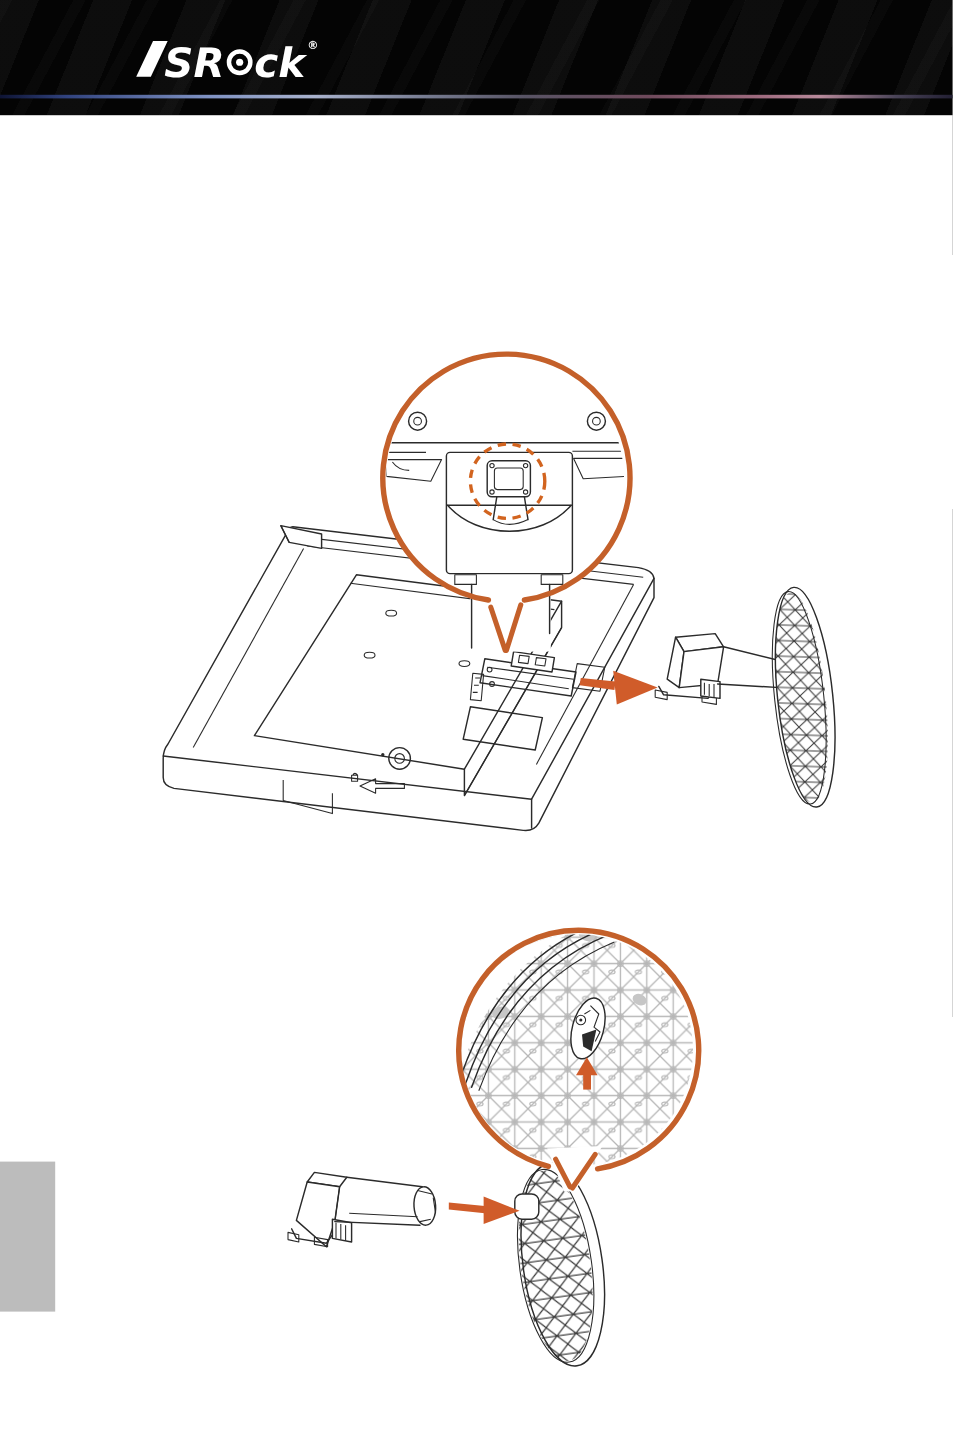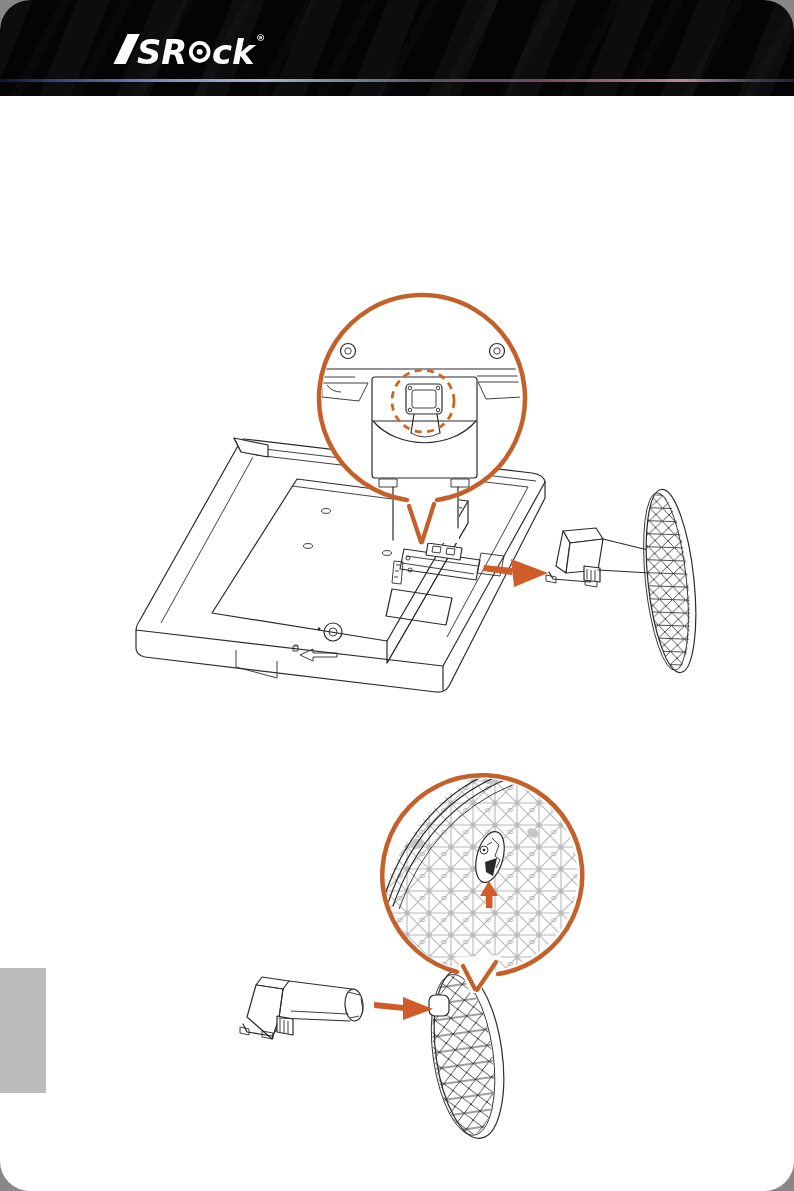--- a/index.html
+++ b/index.html
@@ -2,21 +2,20 @@
 <html style="--orange: #c4602a; --arrow: #d05c2a; --dash: #d2641f; --ink: #2b2b2b; --tab: #bcbcbc;"><head>
 <meta charset="utf-8">
 <style>
   html,body{margin:0;padding:0;background:#888;}
   .page{
     position:relative;
     width:794px;height:1191px;
     background:#fff;
     overflow:hidden;
     font-family:"DejaVu Sans","Liberation Sans",sans-serif;
-    border-radius:30px;
   }
   
   .header{
     position:absolute;left:0;top:0;width:794px;height:96px;
     background:
       repeating-linear-gradient(112deg, rgba(255,255,255,0.035) 0 30px, rgba(255,255,255,0) 30px 72px),
       repeating-linear-gradient(118deg, rgba(255,255,255,0.02) 0 9px, rgba(0,0,0,0) 9px 54px),
       #040404;
   }
   .accent-line{

